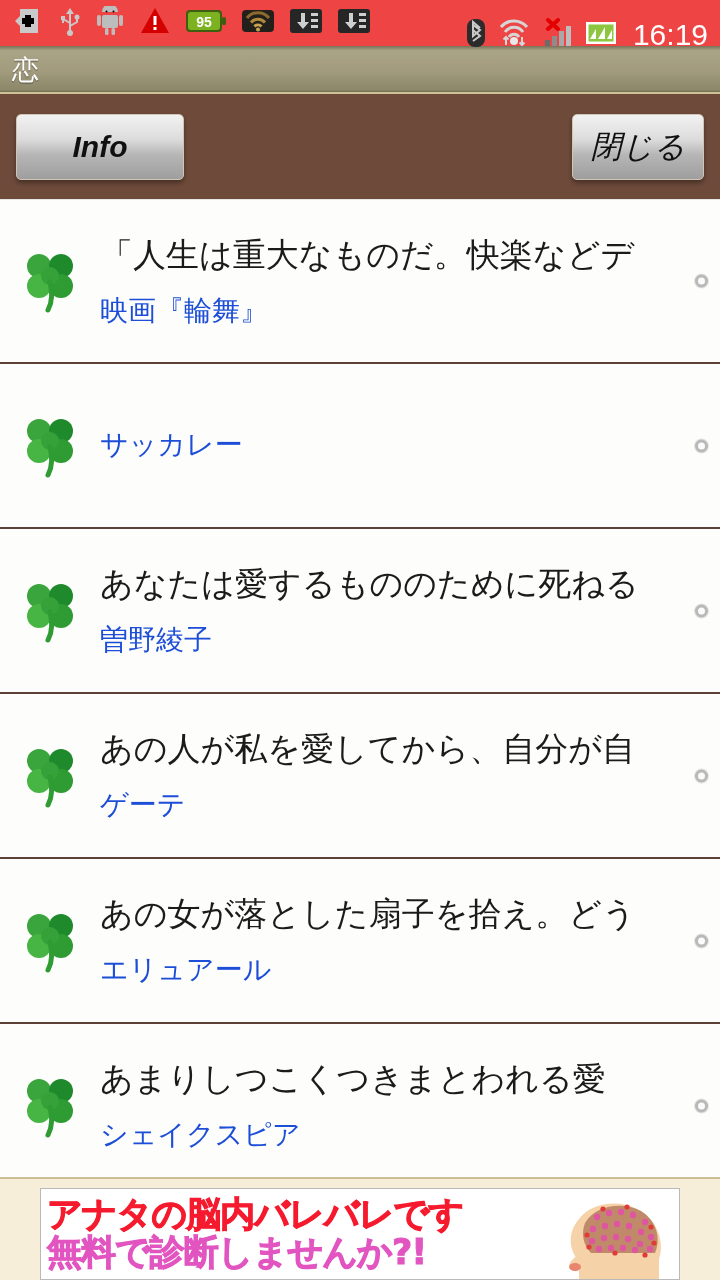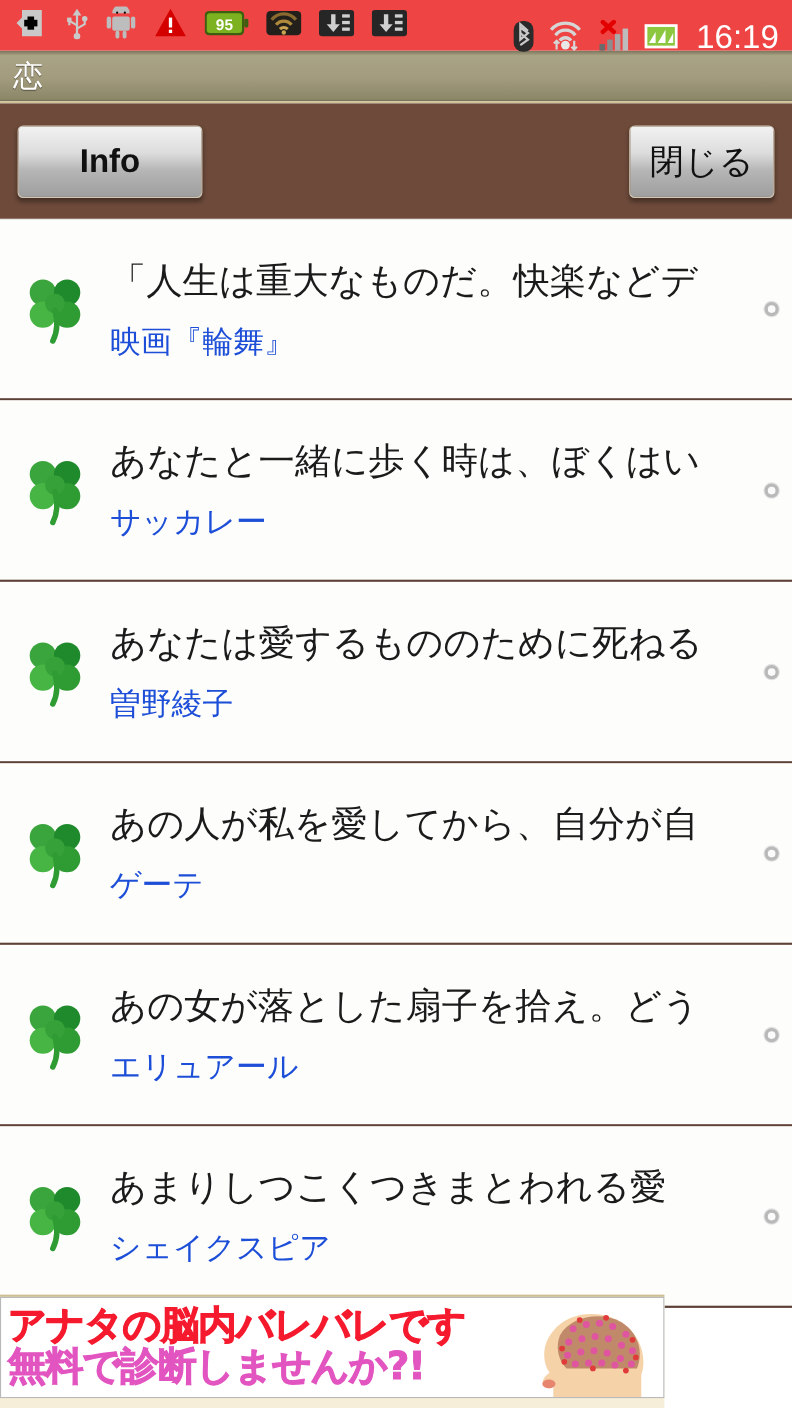--- a/index.html
+++ b/index.html
@@ -47,20 +47,21 @@
     height:66px; border-radius:5px;
     background:linear-gradient(to bottom,#f2f2f2 0%,#dcdcdc 38%,#b6b6b6 62%,#9e9e9e 100%);
     border:1px solid #cfc6b4;
     box-shadow:0 3px 4px rgba(0,0,0,.35);
     display:flex; align-items:center; justify-content:center;
     color:#101010;
     font-family:"Liberation Sans","DejaVu Sans",sans-serif;
     font-weight:bold;
     font-size:30px;
     cursor:pointer;
+    font-style:italic;
   }
   .btn.info{ width:168px; }
   .btn.close{ width:132px; font-weight:normal; font-size:31px;
               font-family:"DejaVu Sans", sans-serif; }
 
   
   .list{ background:#fdfdfb; }
   .row{
     position:relative; height:165px; background:#fdfdfb;
     border-bottom:2px solid #5d4036;
@@ -80,23 +81,23 @@
   }
   .row-dot{
     position:absolute; right:12px; top:50%; transform:translateY(-50%);
     width:13px; height:13px; border-radius:50%;
     background:#fbfbfb; border:3px solid #b9b9b9;
     box-shadow:0 0 0 1px #e3e3e3;
   }
 
   
   .adzone{
-    position:absolute; left:0; bottom:0; width:604px; height:103px;
+    position:absolute; left:0; bottom:0; width:720px; height:103px;
     background:#f6eed9; border-top:2px solid #cdbf94;
-    display:flex; align-items:flex-start; justify-content:center;
+    display:flex; align-items:flex-end; justify-content:center;
   }
   .adbox{
     width:640px; height:92px; background:#ffffff; border:1px solid #b9b9b9;
     display:flex; align-items:stretch; overflow:hidden; position:relative;
   }
   .ad-text{ flex:1 1 auto; display:flex; flex-direction:column; justify-content:center; padding-left:6px; }
   .ad-line1{
     font-size:35px; font-weight:bold; color:#f51a2e; letter-spacing:-1px;
     font-family:"DejaVu Sans", sans-serif; line-height:1.08;
     -webkit-text-stroke:1px #f51a2e;
@@ -277,21 +278,20 @@
         <svg width="62" height="66" viewBox="0 0 62 66">
           <circle cx="20" cy="18" r="12" fill="#3aa53c"></circle>
           <circle cx="42" cy="18" r="12" fill="#1f8a2c"></circle>
           <circle cx="20" cy="38" r="12" fill="#47b544"></circle>
           <circle cx="42" cy="38" r="12" fill="#2e9b33"></circle>
           <circle cx="31" cy="28" r="9" fill="#35a138"></circle>
           <path d="M31 34 C33 44 34 52 29 62" stroke="#2e9b33" stroke-width="5" fill="none" stroke-linecap="round"></path>
         </svg>
       </div>
       <div class="row-texts">
-        <div class="quote">あなたと一緒に歩く時は、ぼくはい</div>
         <div class="author">サッカレー</div>
       </div>
       <div class="row-dot"></div>
     </div>
 
     <div class="row">
       <div class="clover-wrap">
         <svg width="62" height="66" viewBox="0 0 62 66">
           <circle cx="20" cy="18" r="12" fill="#3aa53c"></circle>
           <circle cx="42" cy="18" r="12" fill="#1f8a2c"></circle>

